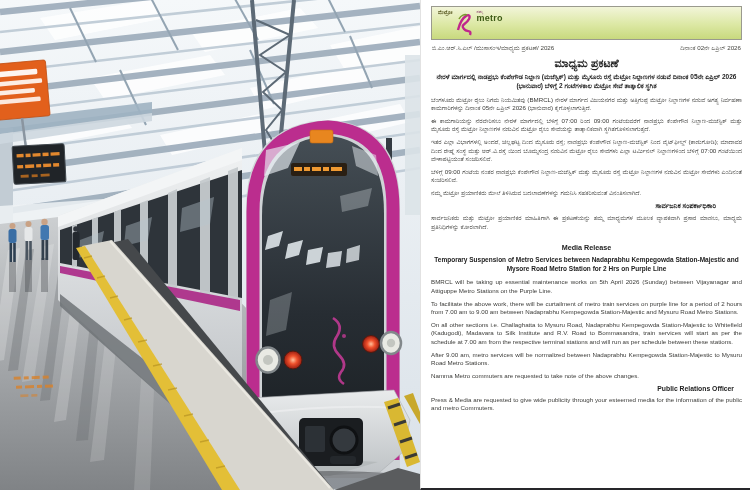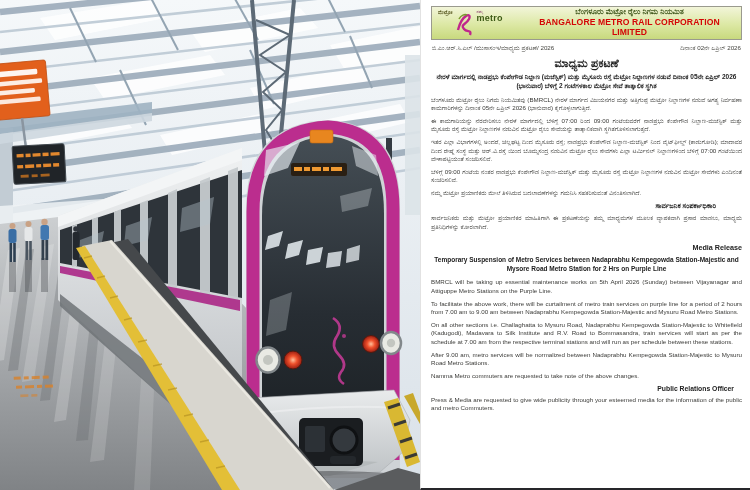--- a/index.html
+++ b/index.html
@@ -29,21 +29,21 @@
   .ref { display:flex; justify-content:space-between; font-size:6.2px; color:#44443f;
          margin:3px 1px 5px 1px; }
 
   .kn-head   { text-align:center; font-weight:bold; font-size:11px; color:#1e1e1e; margin-bottom:3px; }
   .kn-subject{ text-align:center; font-weight:bold; font-size:6.5px; line-height:1.35; color:#1e1e1e;
                margin:0 4px 5px 4px; }
   .para { font-size:6.2px; line-height:1.36; color:#3b3b38; text-align:justify; margin-bottom:4.5px; }
   .signoff-kn { text-align:right; font-weight:bold; font-size:6.8px; color:#1e1e1e;
                 padding-right:26px; margin:1px 0 4px 0; }
 
-  .en-head    { text-align:right; font-weight:bold; font-size:7.2px; color:#222; margin:12px 0 3px 0; }
+  .en-head    { text-align:center; font-weight:bold; font-size:7.2px; color:#222; margin:12px 0 3px 0; }
   .en-subject { text-align:center; font-weight:bold; font-size:6.5px; line-height:1.4; color:#222;
                 margin:0 2px 5px 2px; }
   .signoff-en { text-align:right; font-weight:bold; font-size:6.8px; color:#222;
                 padding-right:8px; margin:2px 0 4px 0; }
 </style>
 </head>
 <body>
 
 <div class="page">
 
@@ -352,24 +352,20 @@
         <span class="kn-small">ಮೆಟ್ರೋ</span>
         <svg width="20" height="26" viewBox="0 0 20 26">
           <path d="M3,20 C7,4 17,2 14,9 C11,15 5,14 9,19 C12,23 17,19 15,25" stroke="#c0268c" stroke-width="2.4" fill="none"></path>
           <path d="M4,9 C6,5 10,4 12,5" stroke="#7a9a2e" stroke-width="1.6" fill="none"></path>
         </svg>
         <span class="metro-wrap">
           <span class="namma">ನಮ್ಮ</span>
           <span class="metro-en">metro</span>
         </span>
       </div>
-      <div class="hdr-titles">
-        <div class="t-kn">ಬೆಂಗಳೂರು ಮೆಟ್ರೋ ರೈಲು ನಿಗಮ ನಿಯಮಿತ</div>
-        <div class="t-en">BANGALORE METRO RAIL CORPORATION LIMITED</div>
-      </div>
     </div>
 
     <div class="ref">
       <span>ಬಿ.ಎಂ.ಆರ್.ಸಿ.ಎಲ್ /ಮುಸಾಸಂಇ/ಮಾಧ್ಯಮ ಪ್ರಕಟಣೆ/ 2026</span>
       <span>ದಿನಾಂಕ 02ನೇ ಏಪ್ರಿಲ್ 2026</span>
     </div>
 
     <div class="kn-head">ಮಾಧ್ಯಮ ಪ್ರಕಟಣೆ</div>
     <div class="kn-subject">ನೇರಳೆ ಮಾರ್ಗದಲ್ಲಿ ನಾಡಪ್ರಭು ಕೆಂಪೇಗೌಡ ನಿಲ್ದಾಣ (ಮಜೆಸ್ಟಿಕ್) ಮತ್ತು ಮೈಸೂರು ರಸ್ತೆ ಮೆಟ್ರೋ ನಿಲ್ದಾಣಗಳ ನಡುವೆ ದಿನಾಂಕ 05ನೇ ಏಪ್ರಿಲ್ 2026 (ಭಾನುವಾರ) ಬೆಳಿಗ್ಗೆ 2 ಗಂಟೆಗಳಕಾಲ ಮೆಟ್ರೋ ಸೇವೆ ತಾತ್ಕಾಲಿಕ ಸ್ಥಗಿತ</div>
 

